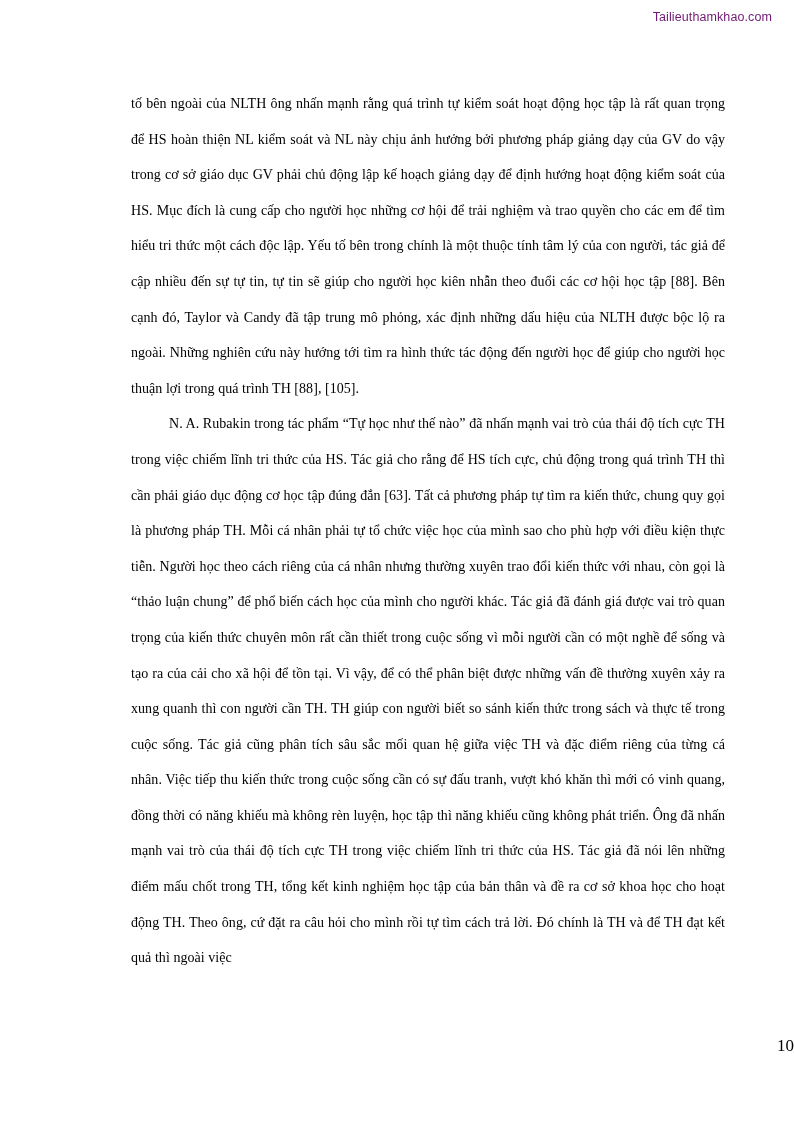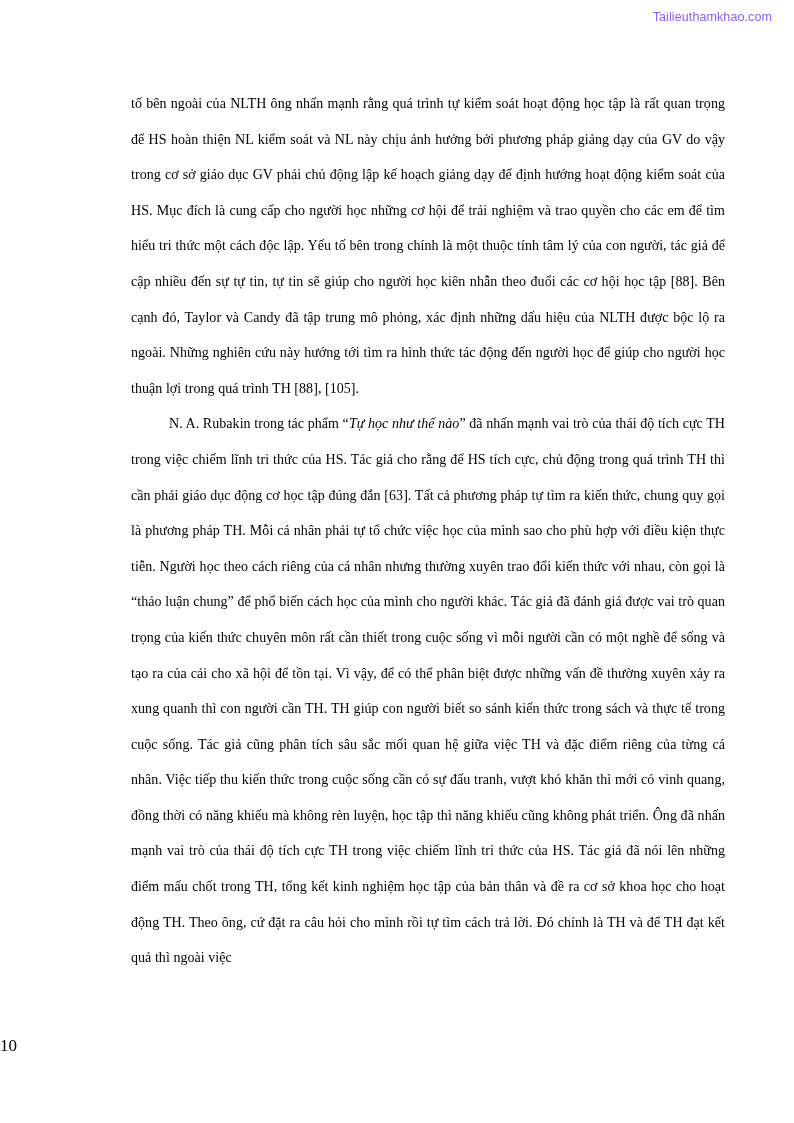--- a/index.html
+++ b/index.html
@@ -15,21 +15,21 @@
     overflow: hidden;
     font-family: "Liberation Serif", serif;
     color: #000000;
   }
   .watermark {
     position: absolute;
     top: 10px;
     right: 22px;
     font-family: "Liberation Sans", sans-serif;
     font-size: 12.5px;
-    color: #8b5cf6;
+    color: #701a75;
     letter-spacing: 0.1px;
     user-select: none;
   }
   .body-block {
     position: absolute;
     left: 131px;
     top: 86px;
     width: 594px;
   }
   p {
@@ -37,28 +37,27 @@
     font-size: 14px;
     line-height: 35.6px;
     text-align: justify;
     text-justify: inter-word;
     letter-spacing: 0.05px;
   }
   p.indent {
     text-indent: 38px;
   }
   .italic {
-    font-style: italic;
   }
   .page-number {
     position: absolute;
     left: 0;
     right: 0;
     top: 1036px;
-    text-align: left;
+    text-align: right;
     font-size: 17px;
   }
 </style>
 </head>
 <body>
 
 <div class="page">
 
   <div class="watermark">Tailieuthamkhao.com</div>
 

